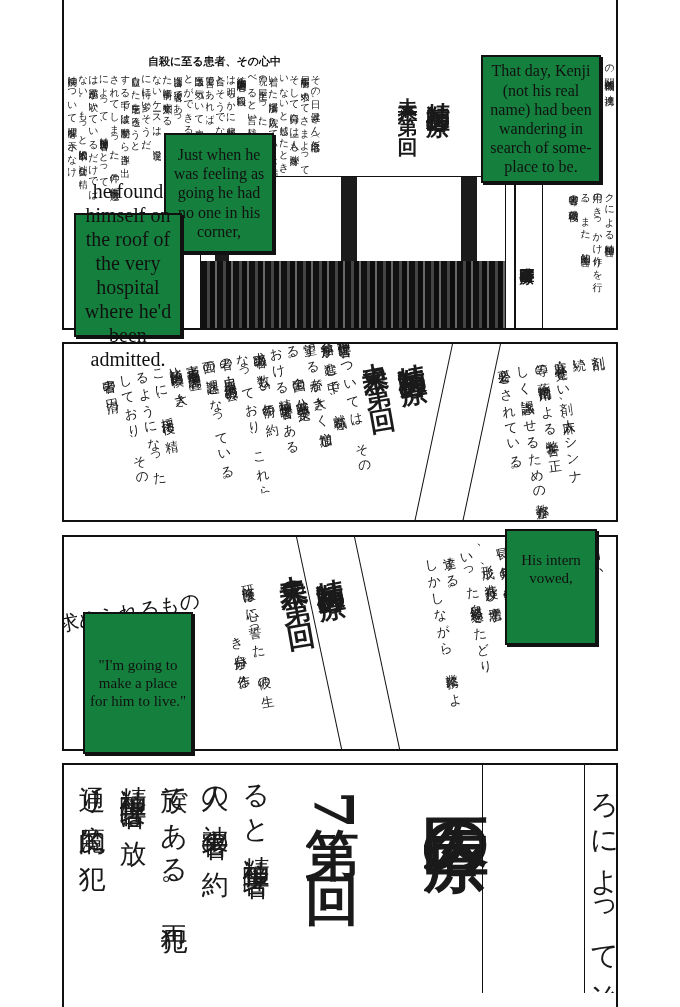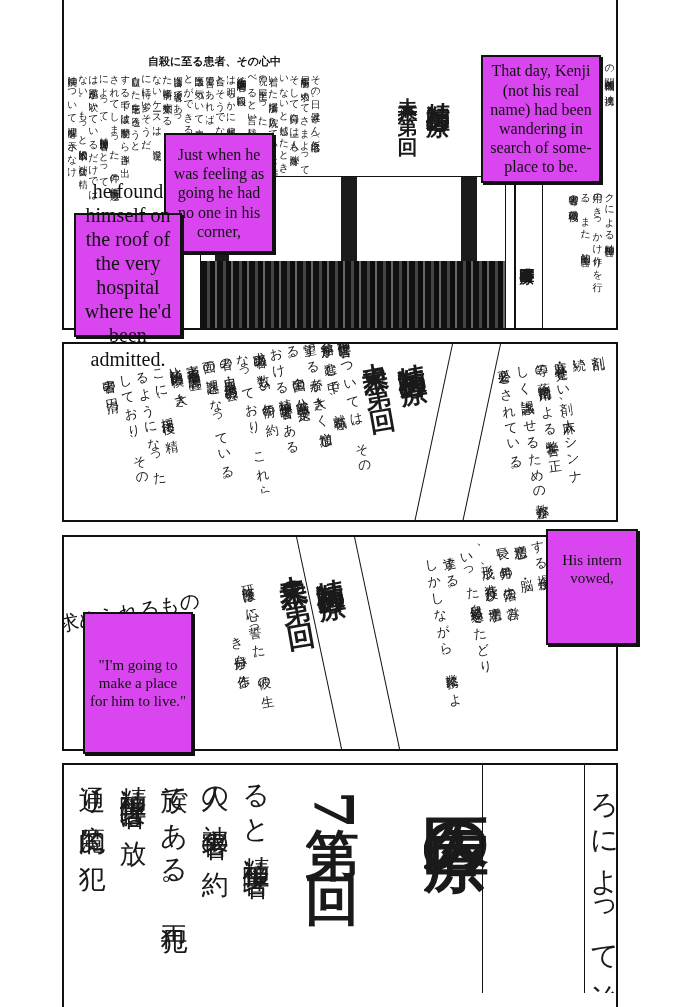--- a/index.html
+++ b/index.html
@@ -4,21 +4,21 @@
 <style>
   html, body { margin:0; padding:0; background:#fff; }
   body { width:680px; height:1007px; position:relative; overflow:hidden; font-family:"DejaVu Serif", serif; color:#111; }
   .panel { position:absolute; border:2px solid #111; background:#fff; overflow:hidden; }
   .vcol { position:absolute; writing-mode:vertical-rl; font-family:"DejaVu Serif", serif; color:#1a1a1a; line-height:1; white-space:nowrap; overflow:hidden; }
   .small { font-size:10px; letter-spacing:1px; }
   .med { font-size:13px; letter-spacing:2px; }
   .big { font-size:24px; font-weight:bold; letter-spacing:4px; }
   .huge { font-size:60px; font-weight:bold; letter-spacing:6px; }
   .hline { position:absolute; background:#111; }
-  .caption { position:absolute; background:#d946ef; border:2px solid #111; font-family:"Liberation Serif", serif; text-align:center; color:#111; display:flex; align-items:center; justify-content:center; box-sizing:border-box; padding:4px; line-height:1.2; z-index:5; box-shadow:2px 2px 0 #111; }
+  .caption { position:absolute; background:#15803d; border:2px solid #111; font-family:"Liberation Serif", serif; text-align:center; color:#111; display:flex; align-items:center; justify-content:center; box-sizing:border-box; padding:4px; line-height:1.2; z-index:5; box-shadow:2px 2px 0 #111; }
   .photo { position:absolute; background:linear-gradient(#fff 0 55%, #222 55% 100%); border:1px solid #111; overflow:hidden; }
   .photo .pillar { position:absolute; top:0; bottom:0; background:#1b1b1b; }
   .photo .city { position:absolute; left:0; right:0; bottom:0; height:45%; background:repeating-linear-gradient(90deg,#111 0 6px,#444 6px 9px,#0d0d0d 9px 14px,#666 14px 16px); }
   .subhead { position:absolute; font-family:"DejaVu Sans", sans-serif; font-weight:bold; font-size:11px; white-space:nowrap; }
   .tiltL { transform:rotate(-10deg); transform-origin:center; }
 </style>
 </head>
 <body>
 
 <div class="panel" style="left:62px; top:-4px; width:552px; height:330px;">
@@ -141,21 +141,21 @@
     <span class="vcol med" style="position:relative;">する場合が</span>
     <span class="vcol med" style="position:relative;">増悪し、脳・</span>
     <span class="vcol med" style="position:relative;">長い年月の生活の営み</span>
     <span class="vcol med" style="position:relative;">、形成、進行及び増悪す</span>
     <span class="vcol med" style="position:relative;">いった自然経過をたどり</span>
     <span class="vcol med" style="position:relative;">達する。</span>
     <span class="vcol med" style="position:relative;">しかしながら、業務によ</span>
   </div>
 </div>
 
-<div class="caption" style="left:505px; top:529px; width:92px; height:116px; font-size:15px; align-items:flex-start; padding-top:20px;margin-left:41px;">His intern vowed,</div>
+<div class="caption" style="left:505px; top:529px; width:92px; height:116px; font-size:15px; align-items:flex-start; padding-top:20px;">His intern vowed,</div>
 <div class="caption" style="left:83px; top:612px; width:110px; height:142px; font-size:15px;">"I'm going to make a place for him to live."</div>
 
 <div class="panel" style="left:62px; top:763px; width:552px; height:250px; border-bottom:none;">
   <div style="position:absolute; left:6px; top:0; width:200px; height:246px; display:flex; flex-direction:row-reverse; gap:14px; overflow:hidden;">
     <span class="vcol" style="position:relative; font-size:27px; letter-spacing:4px;">ると精神障害者</span>
     <span class="vcol" style="position:relative; font-size:27px; letter-spacing:4px;">人の被害者の約</span>
     <span class="vcol" style="position:relative; font-size:27px; letter-spacing:4px;">族である。再犯</span>
     <span class="vcol" style="position:relative; font-size:27px; letter-spacing:4px;">精神障害者は放</span>
     <span class="vcol" style="position:relative; font-size:27px; letter-spacing:4px;">通り魔的に犯</span>
   </div>

